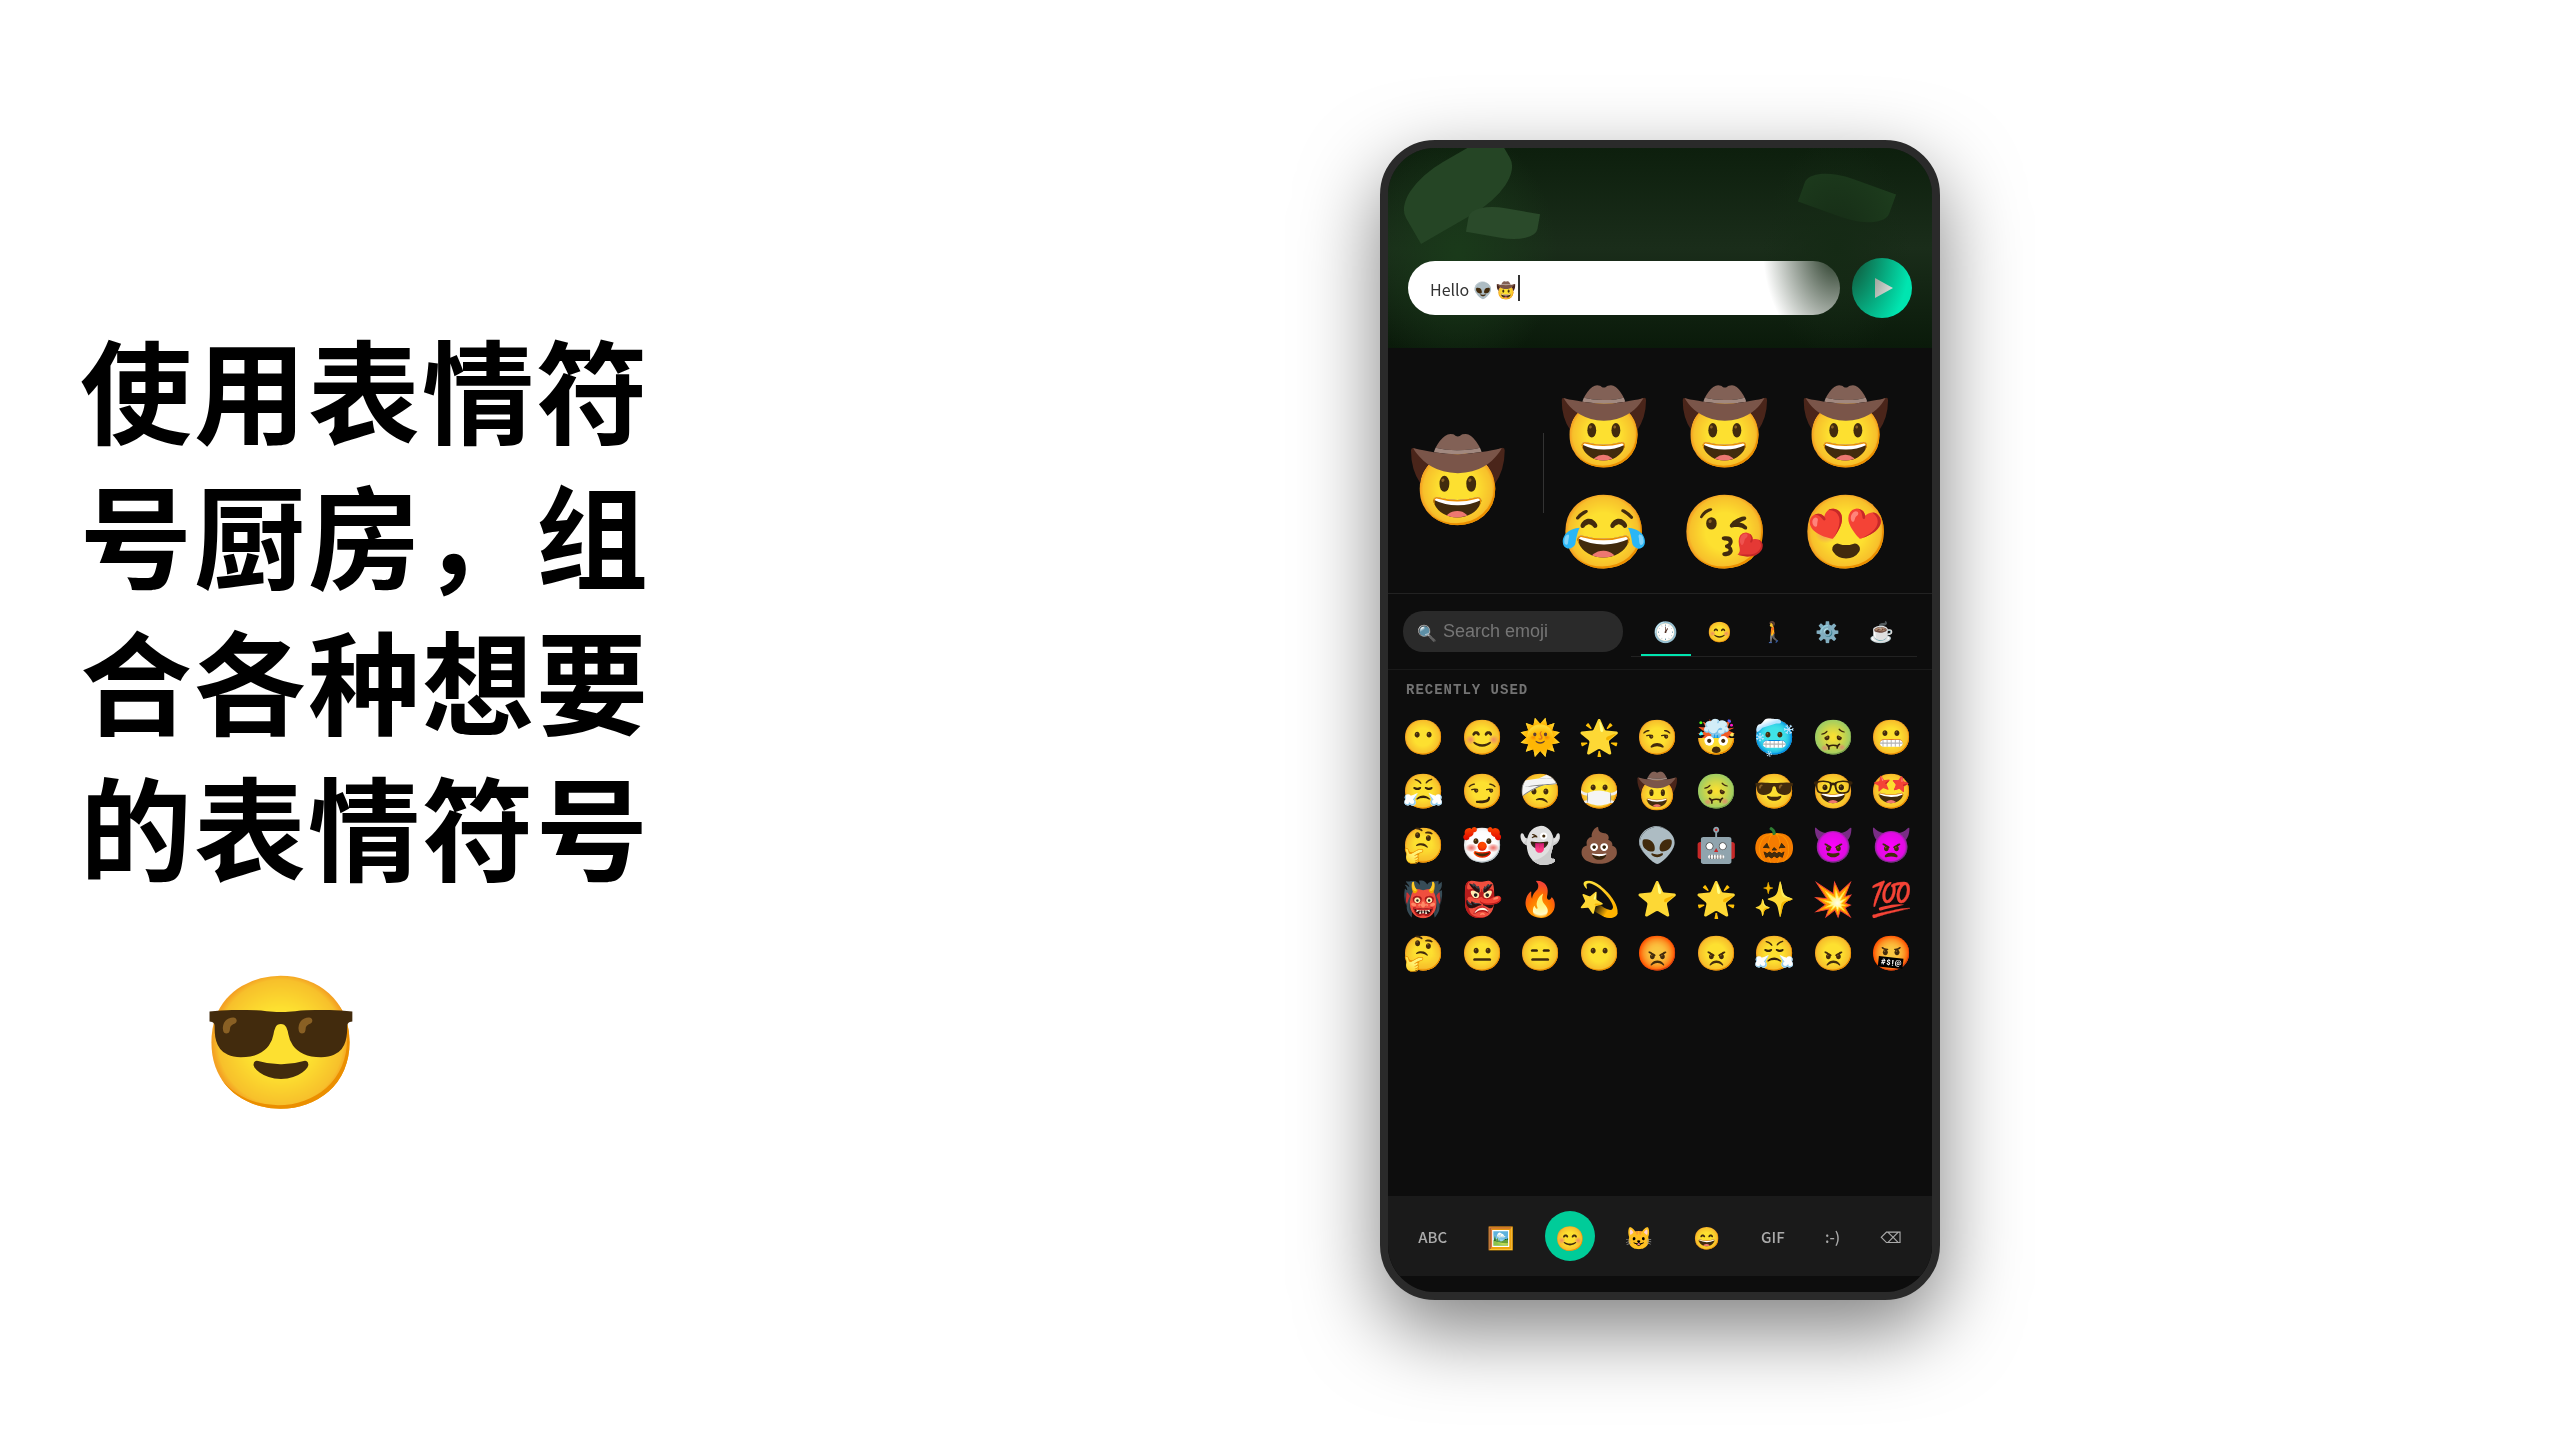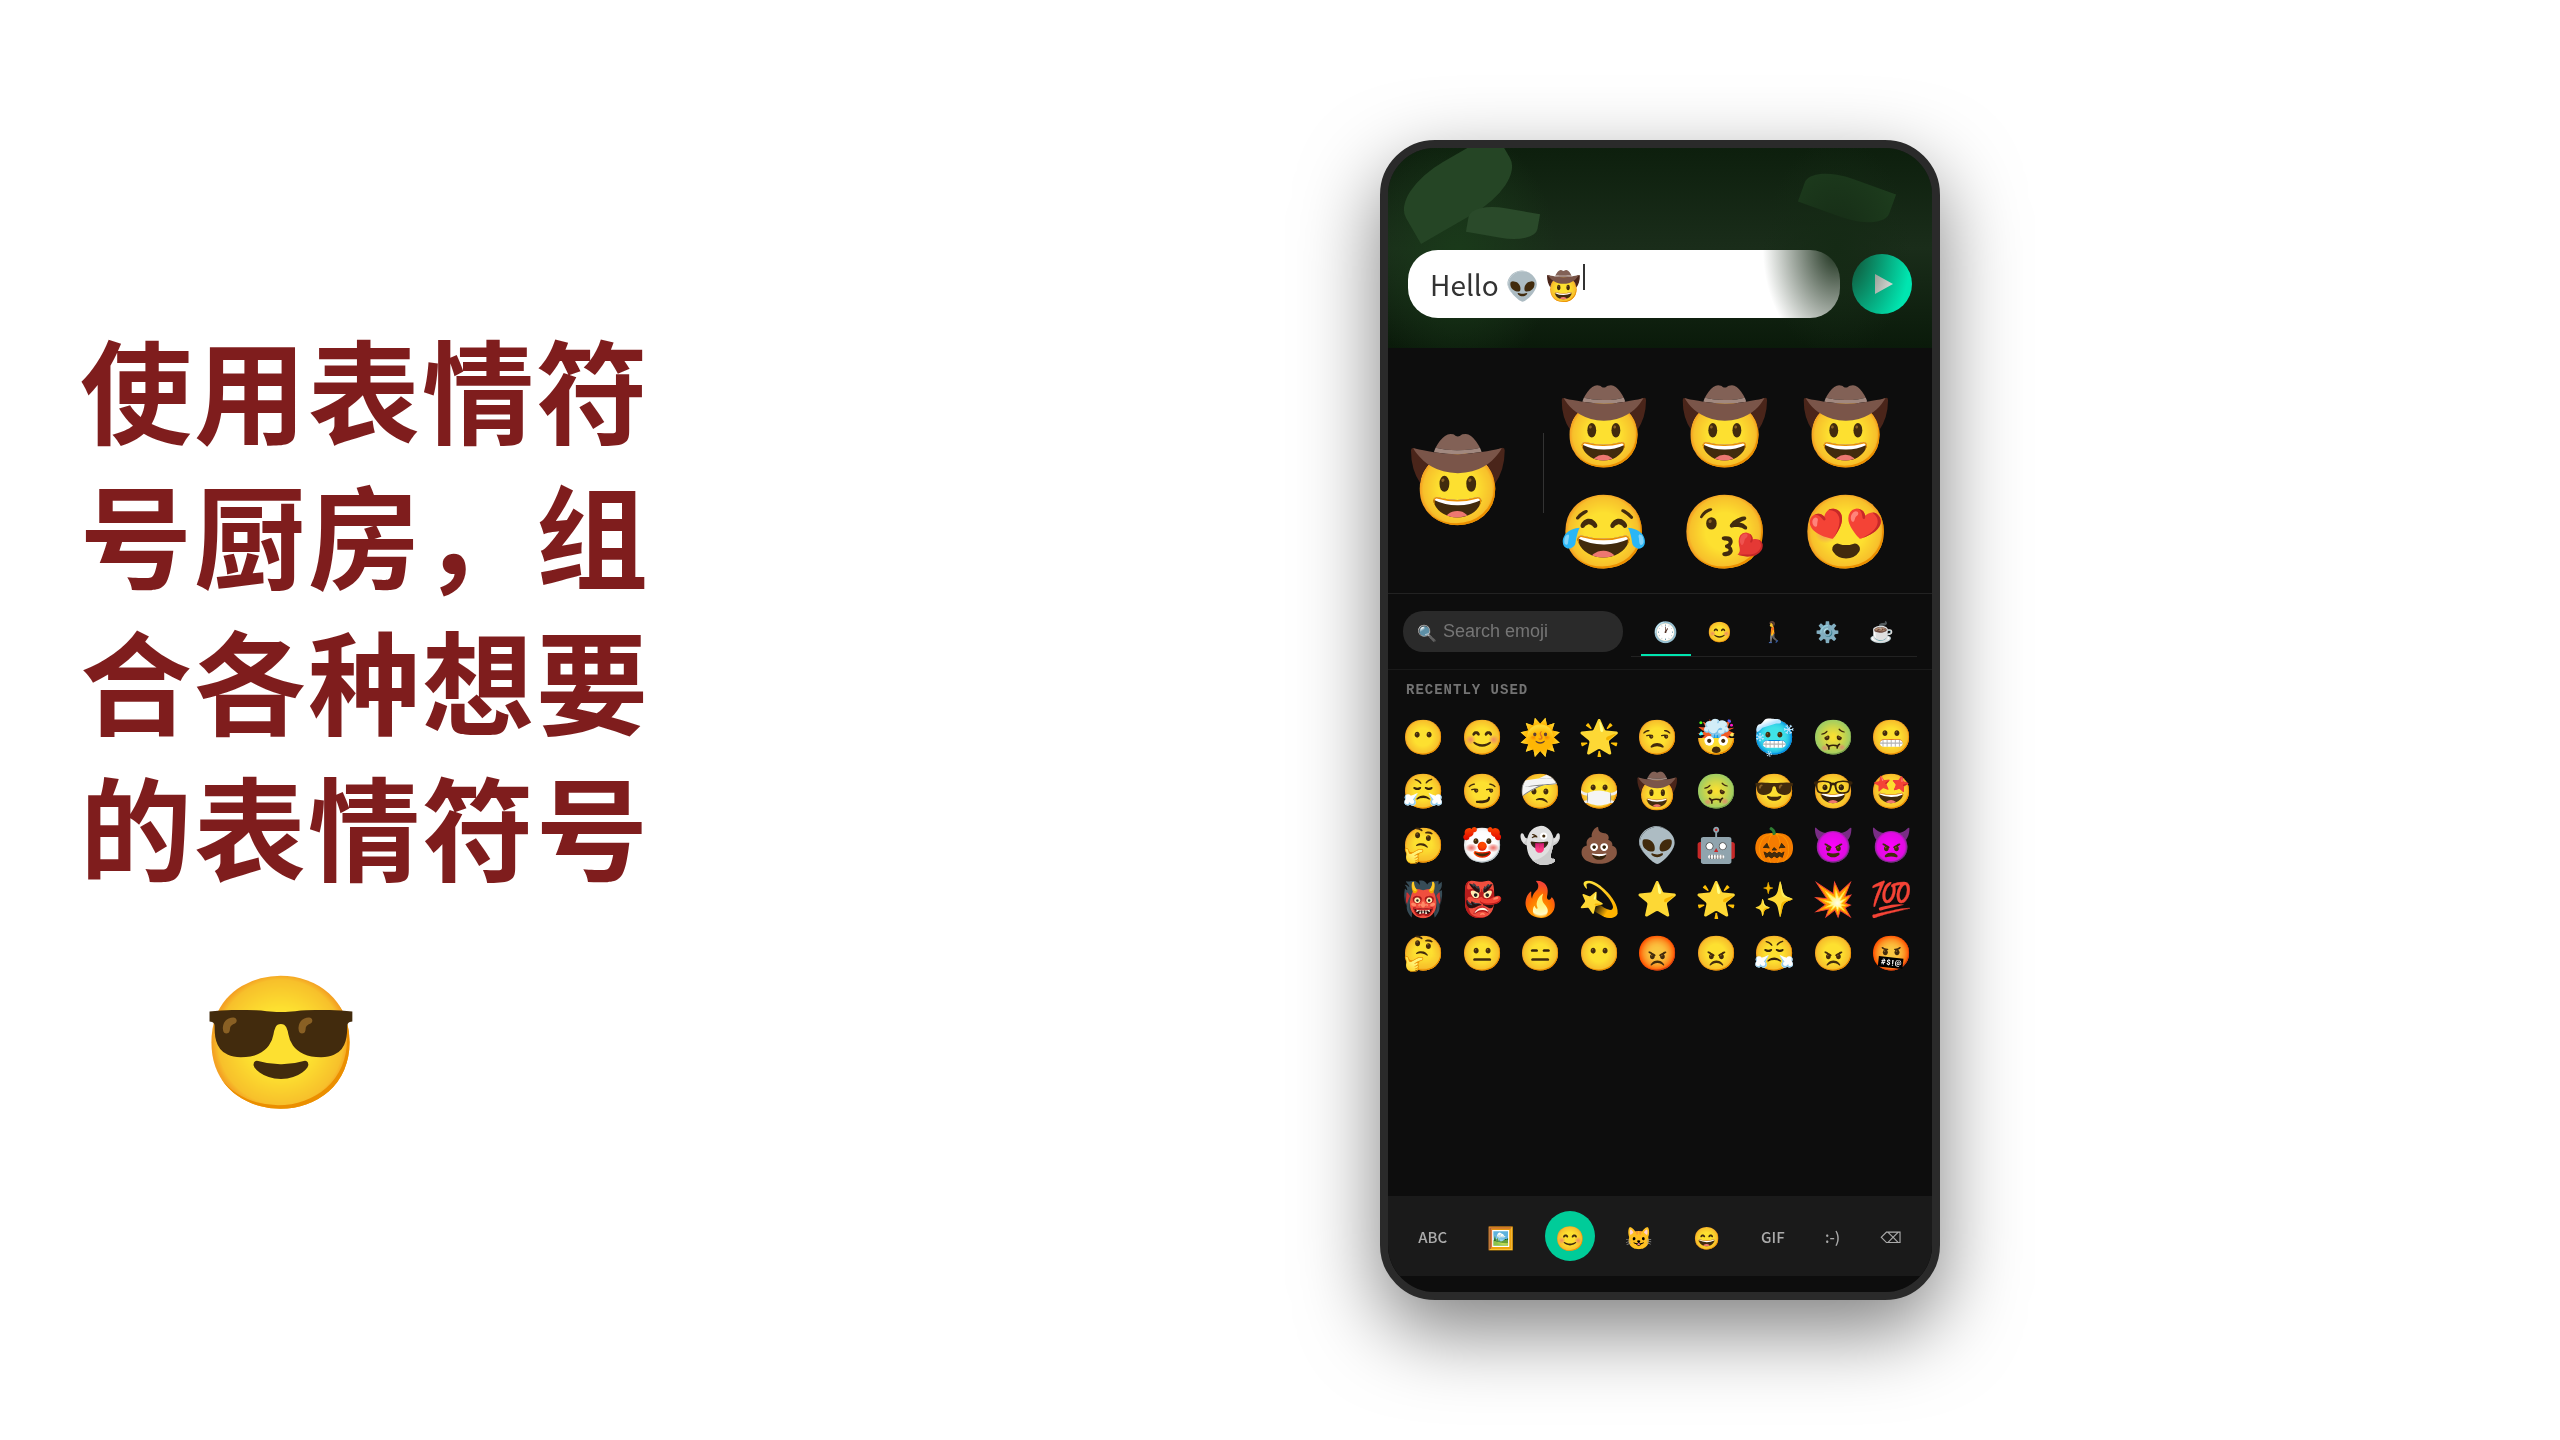--- a/index.html
+++ b/index.html
@@ -19,21 +19,21 @@
       height: 1440px;
       display: flex;
       flex-direction: column;
       justify-content: center;
       align-items: flex-start;
       padding: 0 60px 0 80px;
     }
     .main-text {
       font-size: 112px;
       font-weight: 700;
-      color: #7f1d1d;
+      color: #000000;
       line-height: 1.3;
       letter-spacing: 2px;
     }
     .emoji-decoration {
       font-size: 130px;
       margin-top: 40px;
       margin-left: 120px;
     }
 
     
@@ -104,22 +104,22 @@
       display: flex;
       align-items: center;
       gap: 12px;
     }
     .message-input-box {
       flex: 1;
       background: #ffffff;
       border-radius: 30px;
       padding: 14px 22px;
       display: flex;
-      align-items: flex-start;
-      font-size: 28px;
+      align-items: flex-end;
+      font-size: 16px;
       color: #333;
     }
     .message-input-box .cursor {
       width: 2px;
       height: 26px;
       background: #333;
       display: inline-block;
       margin-left: 2px;
       animation: blink 1s infinite;
     }

